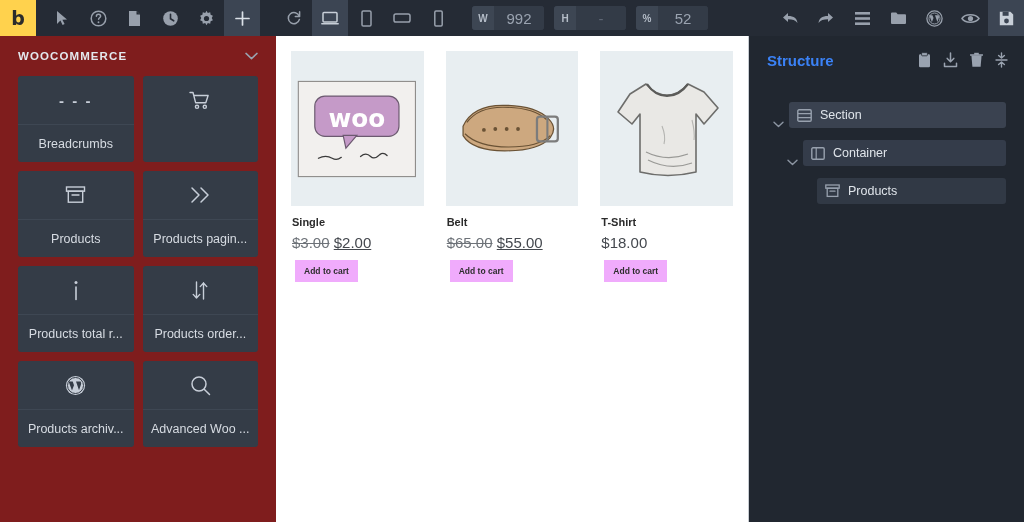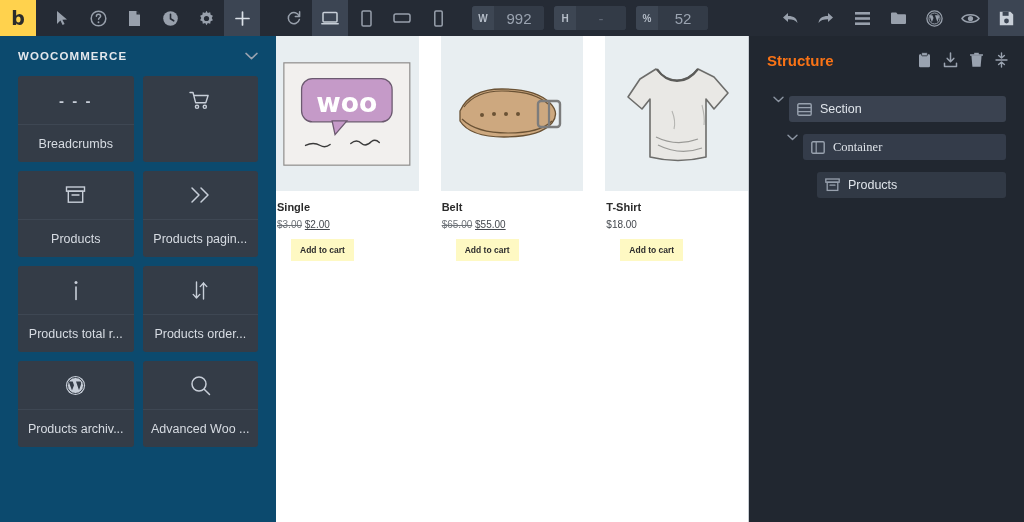--- a/index.html
+++ b/index.html
@@ -37,21 +37,21 @@
     background: #333b47; color: #9aa3b0; font-size: 15px;
     display: flex; align-items: center; justify-content: center; width: 50px;
   }
   .tb-field .val.empty { color: #5e6674; }
   svg { display: block; }
 
   
   .body { flex: 1 1 auto; display: flex; min-height: 0; }
 
   
-  .leftpanel { width: 276px; flex: 0 0 276px; background: #0c4a6e; display: flex; flex-direction: column; }
+  .leftpanel { width: 276px; flex: 0 0 276px; background: #7f1d1d; display: flex; flex-direction: column; }
   .lp-head {
     height: 40px; flex: 0 0 40px; display: flex; align-items: center;
     padding: 0 18px; justify-content: space-between;
   }
   .lp-title {
     color: #e4e8ed; font-size: 11.5px; font-weight: bold; letter-spacing: 1.1px;
   }
   .lp-chev { color: #9aa3b0; cursor: pointer; }
   .lp-grid {
     display: grid; grid-template-columns: 1fr 1fr; gap: 9px;
@@ -69,64 +69,64 @@
     justify-content: center; color: #d7dce3; font-size: 12.5px;
     white-space: nowrap; overflow: hidden; padding: 0 6px;
   }
   .dashes { letter-spacing: 2px; font-size: 15px; color: #c7ced8; font-weight: bold; }
 
   
   .canvas {
     flex: 1 1 auto; background: #ffffff; position: relative; overflow: hidden;
     border-right: 1px solid #c7ccd2;
   }
-  .prod-row { display: flex; gap: 0; padding: 0; }
+  .prod-row { display: flex; gap: 0; padding: 15px; }
   .prod-card { flex: 1 1 0; min-width: 0; padding-right: 22px; }
   .prod-card:last-child { padding-right: 0; }
   .prod-img {
     background: #e8eef1; height: 155px; display: flex; align-items: center; justify-content: center;
     overflow: hidden;
   }
   .prod-img svg { max-width: 100%; max-height: 100%; }
   .prod-name {
     font-size: 11px; font-weight: bold; color: #2b2b2b; margin-top: 10px; padding-left: 1px;
     font-family: "Liberation Sans", sans-serif;
   }
-  .prod-price { font-size: 10px; color: #55595f; margin-top: 6px; padding-left: 1px; }
+  .prod-price { font-size: 15px; color: #55595f; margin-top: 6px; padding-left: 1px; }
   .prod-price .old { text-decoration: line-through; color: #6d7278; }
   .prod-price .new { text-decoration: underline; color: #44484e; }
   .atc {
-    display: inline-block; margin-top: 9px; margin-left: 15px; background: #fef9c3; color: #2d2d2d;
+    display: inline-block; margin-top: 9px; margin-left: 4px; background: #f0abfc; color: #2d2d2d;
     font-size: 8.5px; font-weight: bold; padding: 6px 9px; border: none; cursor: pointer;
     font-family: "Liberation Sans", sans-serif;
   }
 
   
   .rightpanel { width: 275px; flex: 0 0 275px; background: #212730; display: flex; flex-direction: column; }
   .rp-head {
     height: 48px; flex: 0 0 48px; display: flex; align-items: center; justify-content: space-between;
     padding: 0 16px 0 18px;
   }
-  .rp-title { color: #f97316; font-size: 15px; font-weight: bold; }
+  .rp-title { color: #3b82f6; font-size: 15px; font-weight: bold; }
   .rp-actions { display: flex; align-items: center; gap: 12px; }
   .rp-act { color: #9aa3b0; cursor: pointer; display: flex; }
   .tree { padding: 12px 18px 0 18px; display: flex; flex-direction: column; gap: 6px; }
-  .tree-row { display: flex; align-items: flex-start; height: 32px; }
+  .tree-row { display: flex; align-items: flex-end; height: 32px; }
   .tw-chev { width: 22px; flex: 0 0 22px; display: flex; align-items: center; justify-content: center; color: #8c95a2; cursor: pointer; }
   .tw-chev.blank { visibility: hidden; }
   .tree-item {
     flex: 1 1 auto; height: 26px; border-radius: 3px; display: flex; align-items: center;
     gap: 8px; padding: 0 8px; cursor: pointer;
   }
   .ti-l1 { background: #3a4250; }
   .ti-l2 { background: #343c4a; }
   .ti-l3 { background: #313945; }
   .ti-ico { color: #98a1ae; display: flex; align-items: center; }
   .ti-lbl { color: #dfe4ea; font-size: 12.5px; }
-  .indent1 { margin-left: 14px; font-family: Liberation Serif, serif; }
+  .indent1 { margin-left: 14px; }
   .indent2 { margin-left: 28px; }
 </style>
 </head>
 <body>
 
 <div class="app">
 
   <div class="topbar">
     <div class="logo">b</div>
 

